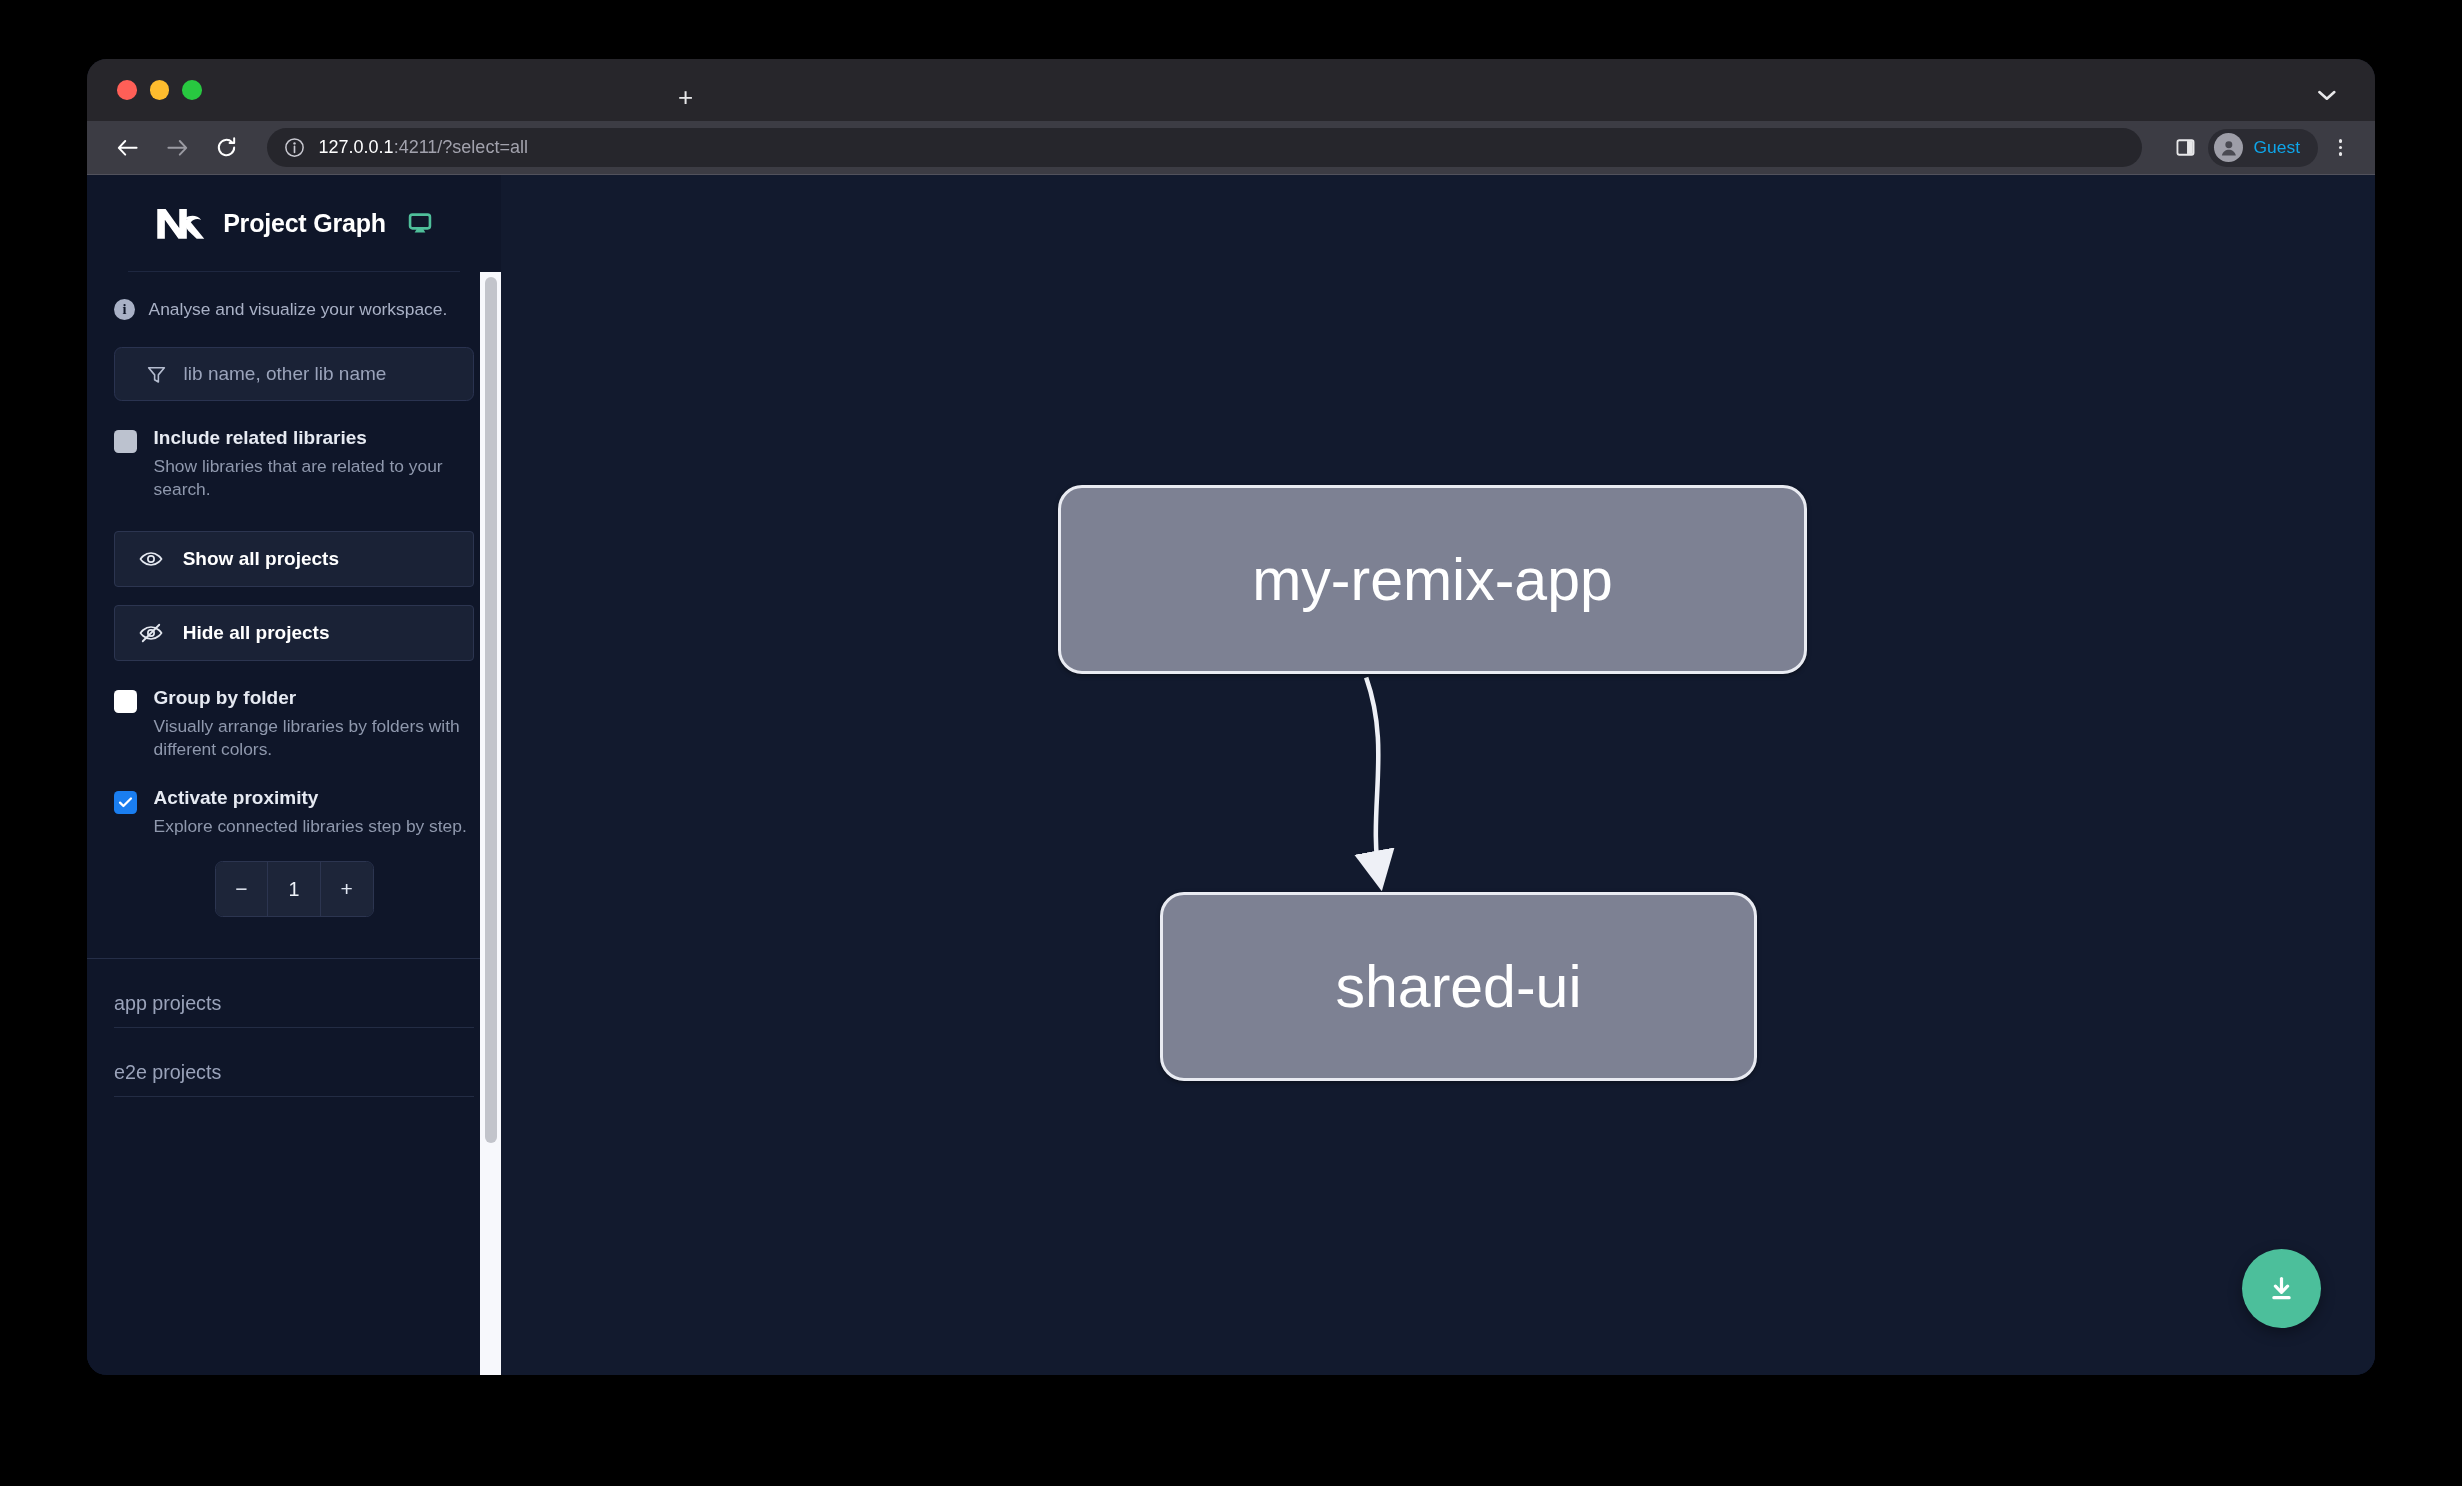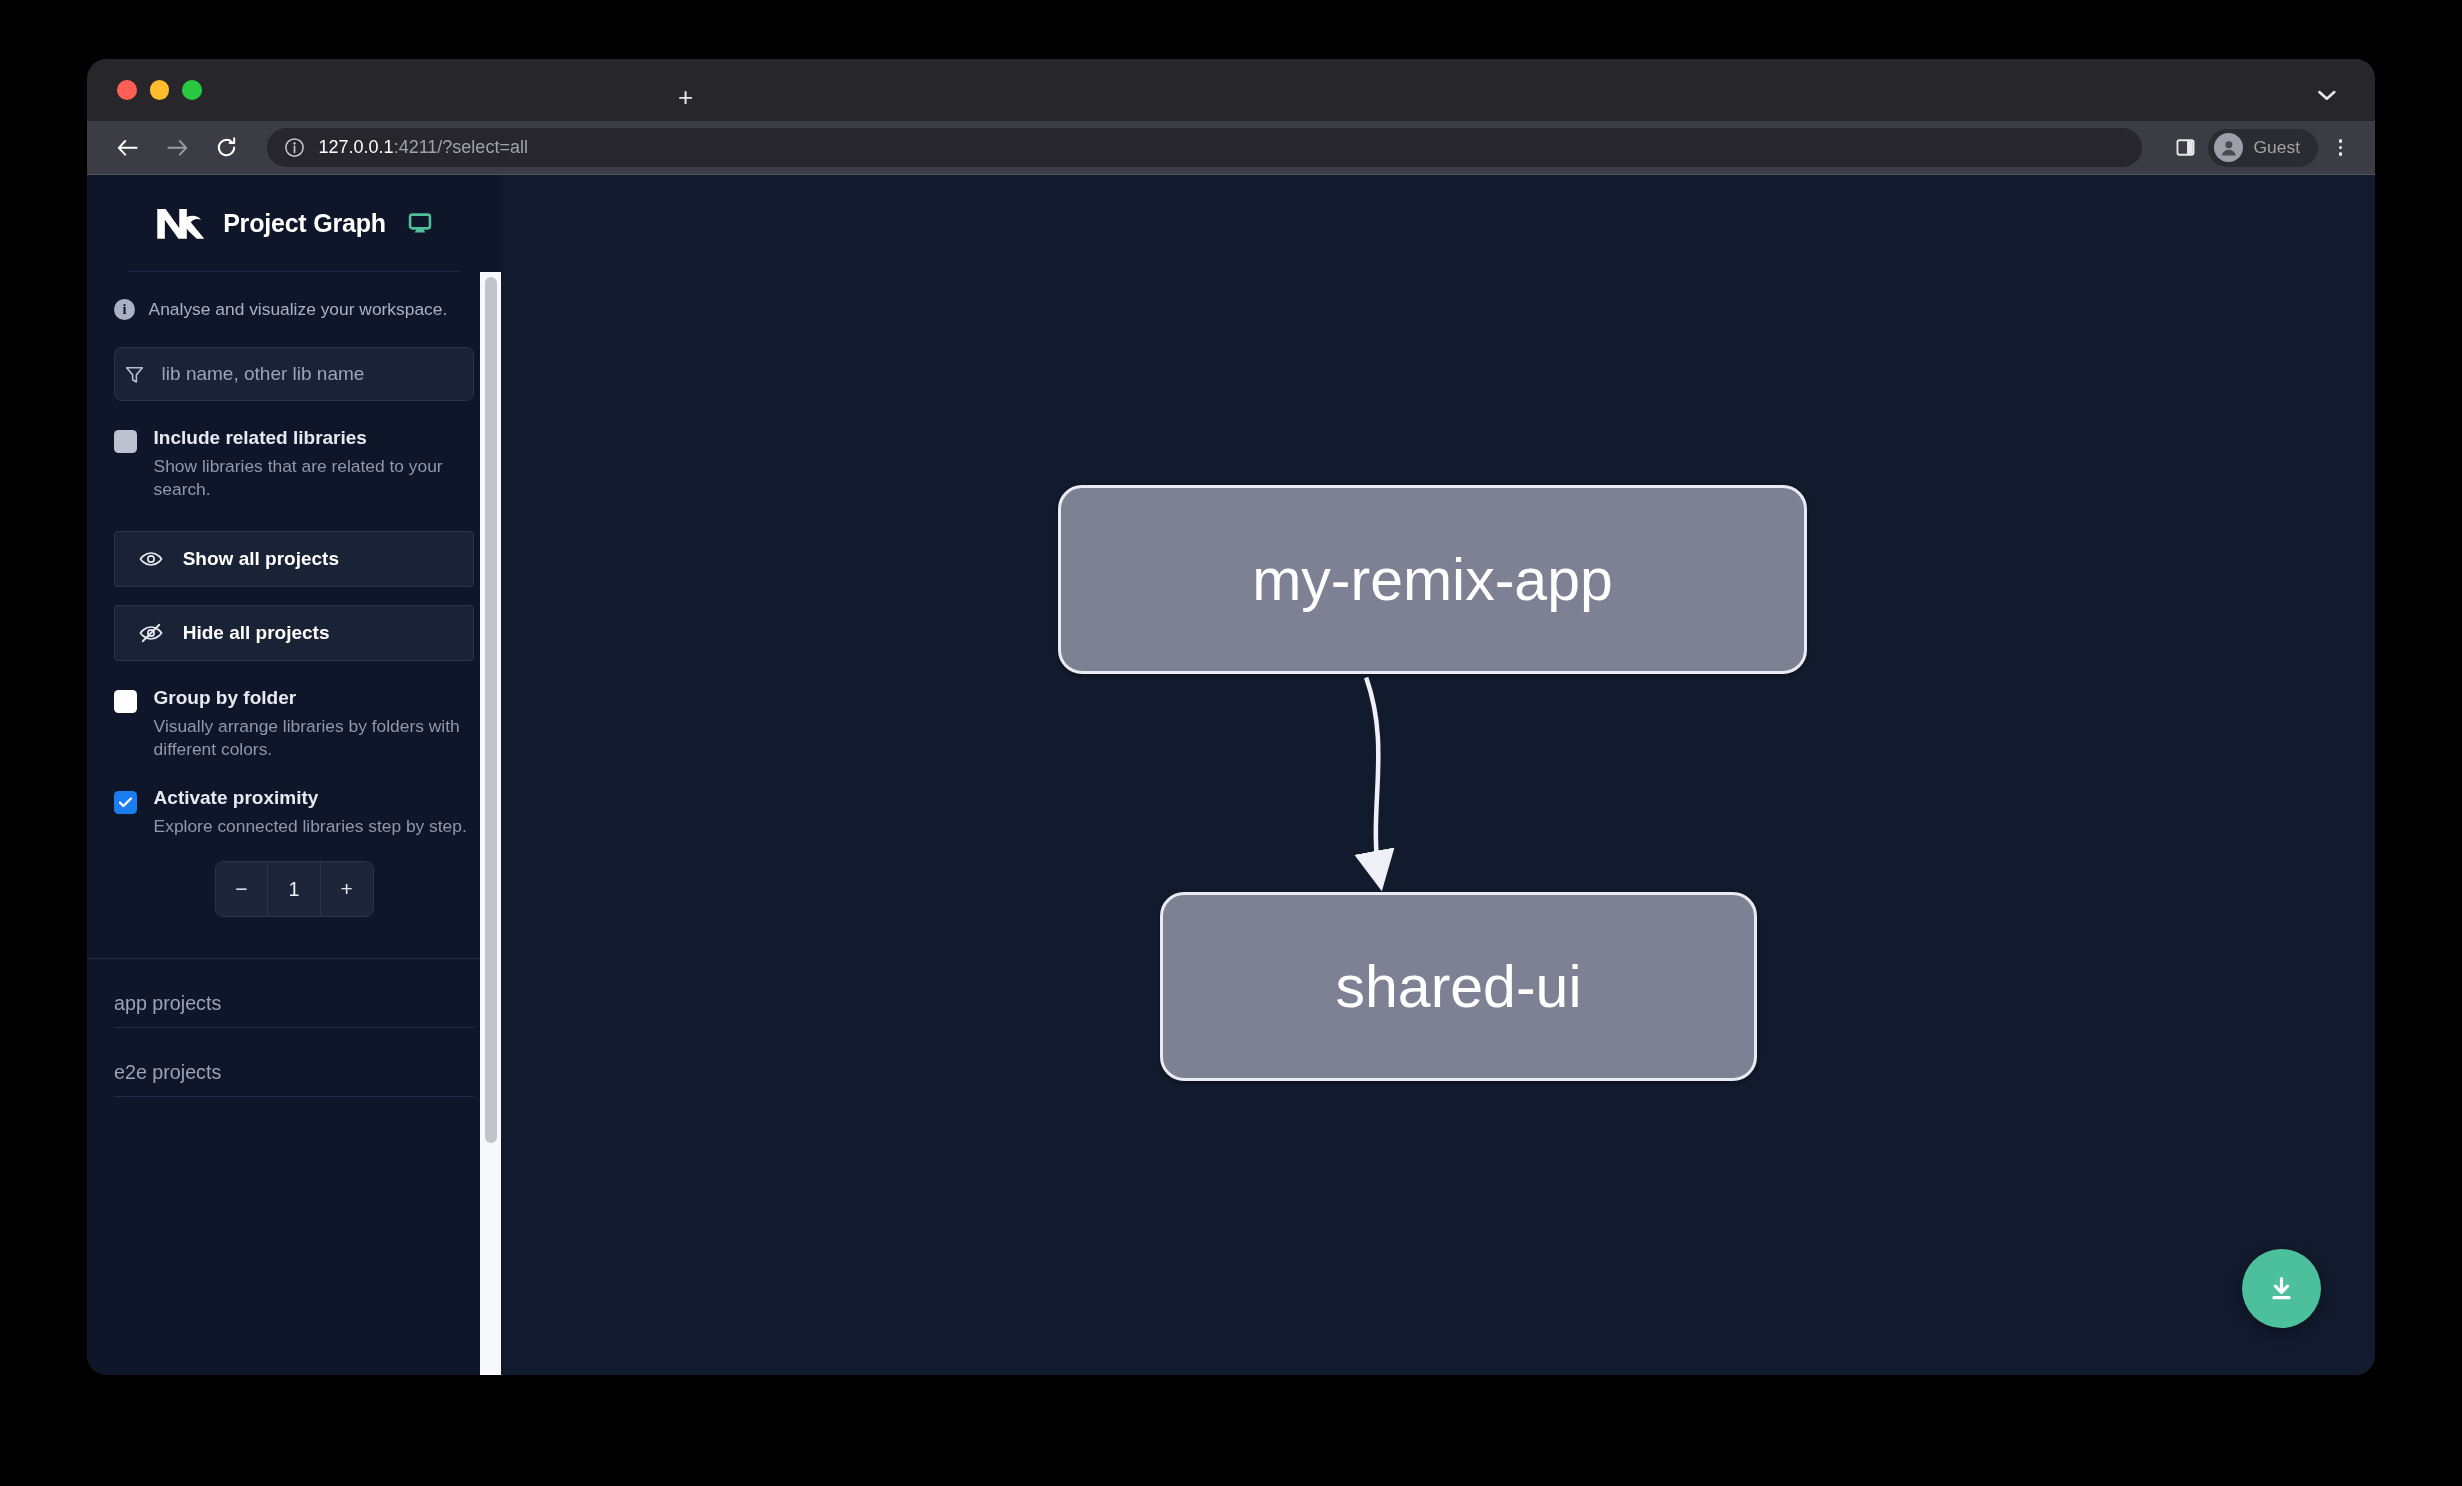--- a/index.html
+++ b/index.html
@@ -117,21 +117,21 @@
     height: 38px; border-radius: 19px;
     background: #2b2b32;
     display: flex; align-items: center; gap: 10.6px;
     padding: 0 18px 0 6px;
   }
   .avatar {
     width: 29px; height: 29px; border-radius: 50%;
     background: #9e9ea8;
     display: flex; align-items: center; justify-content: center;
   }
-  .profile-name { color:#a3a3a3; font-size: 17.4px; }
+  .profile-name { color:#0ea5e9; font-size: 17.4px; }
   .kebab {
     width: 33px; height: 33px;
     display:flex; flex-direction:column; align-items:center; justify-content:center; gap:3px;
   }
   .kebab i { width:3.8px; height:3.8px; border-radius:50%; background:#e8e8ea; display:block; }
 
   
   .page {
     position: relative;
     height: calc(100% - 116px);
@@ -180,21 +180,21 @@
   }
   .hint-text { color: #a9b1c6; font-size: 17.4px; }
 
   .search-box {
     margin: 27px 27px 0 27px;
     height: 54px;
     background: #1a2236;
     border: 0.8px solid #2a3350;
     border-radius: 7.6px;
     display: flex; align-items: center;
-    padding: 0 9px;
+    padding: 0 31px;
     gap: 16.6px;
   }
   .funnel-icon { width: 21px; height: 21px; color: #b5bdd0; flex:0 0 auto; }
   .search-placeholder { color: #9aa3ba; font-size: 19px; }
 
   .opt-block { padding: 0 27px; margin-top: 27px; }
   .opt-row { display: flex; align-items: flex-start; gap: 16.6px; }
   .cbox {
     width: 23px; height: 23px; border-radius: 4.5px;
     flex: 0 0 auto; margin-top: 2.3px;

